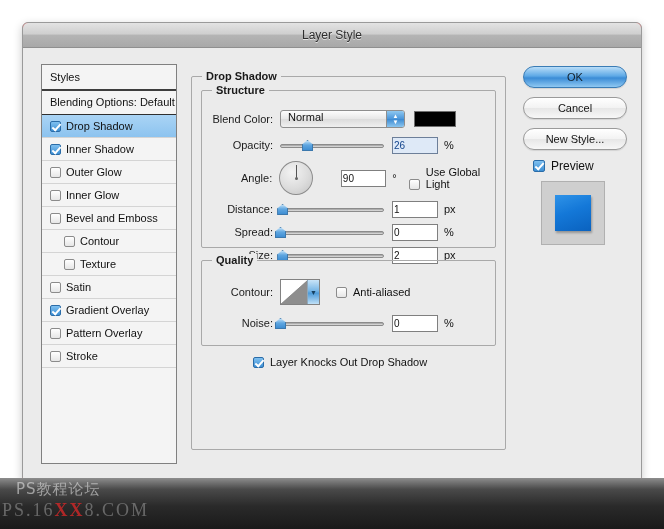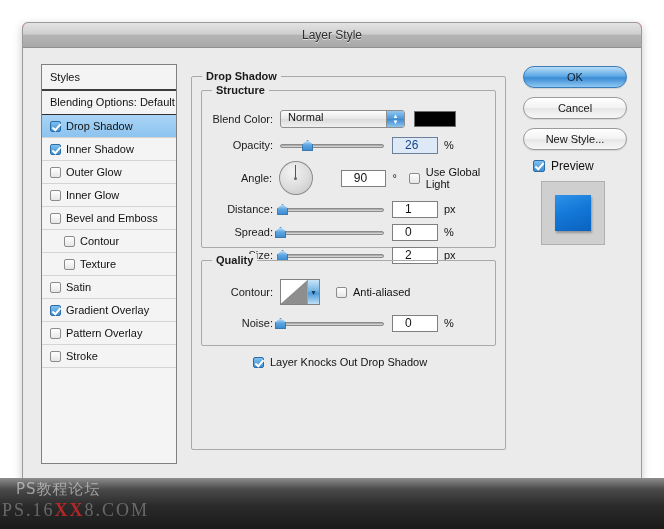--- a/index.html
+++ b/index.html
@@ -257,23 +257,23 @@
     border: 1px solid #3b78ad;
     box-sizing: border-box;
     clip-path: polygon(50% 0%, 100% 42%, 100% 100%, 0% 100%, 0% 42%);
   }
 
   .numfield {
     width: 46px; height: 17px;
     border: 1px solid #7f7f7f;
     background: #ffffff;
     box-sizing: border-box;
-    font-size: 12px;
+    font-size: 10px;
     line-height: 15px;
-    padding-left: 12px;
+    padding-left: 1px;
     margin-left: 8px;
     color: #111111;
   }
   .numfield.sel {
     background: #dee9f7;
     color: #13448c;
     border-color: #6d7f99;
   }
   .unit { margin-left: 6px; font-size: 11px; }
 
@@ -298,21 +298,21 @@
     left: 50%; top: 50%;
     width: 3px; height: 3px;
     margin: -1.5px 0 0 -1.5px;
     border-radius: 50%;
     background: #666666;
   }
 
   .deg { margin-left: 6px; font-size: 11px; }
 
   .inline-cb {
-    display: flex; align-items: center;
+    display: flex; align-items: flex-end;
     font-size: 11px;
   }
   .inline-cb .cb { margin-right: 6px; }
 
   
   .contour {
     width: 40px; height: 26px;
     border: 1px solid #828282;
     background: #ffffff;
     position: relative;

